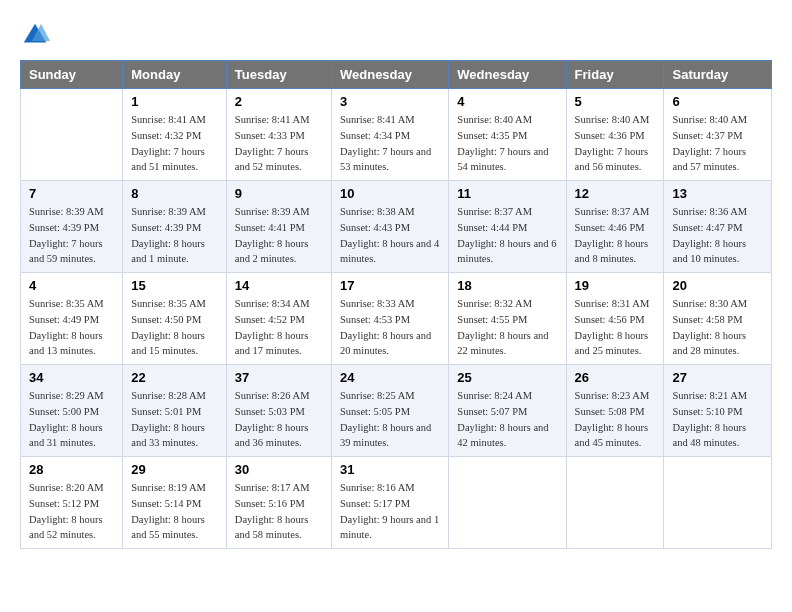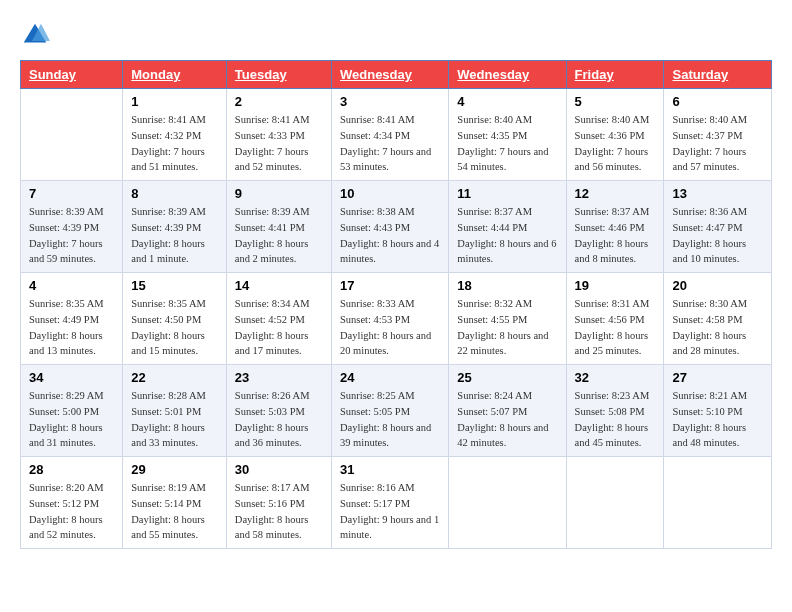--- a/index.html
+++ b/index.html
@@ -46,23 +46,22 @@
       font-size: 16px;
       font-weight: normal;
       color: #555;
     }
     table {
       width: 100%;
       border-collapse: collapse;
       font-size: 11px;
     }
     thead tr {
-      background-color: #ef4444;
+      background-color: #737373;
       color: #fff;
-      text-decoration: underline;
     }
     thead th {
       padding: 6px 8px;
       text-align: left;
       font-size: 13px;
       font-weight: bold;
       border: 1px solid #5580c0;
     }
     tbody tr {
       vertical-align: top;
@@ -259,39 +258,39 @@
   Sunrise: 8:29 AM<br>Sunset: 5:00 PM<br>Daylight: 8 hours and 31 minutes.
 </div>
         </td>
         <td>
           <span class="day-num">22</span>
 <div class="day-info">
   Sunrise: 8:28 AM<br>Sunset: 5:01 PM<br>Daylight: 8 hours and 33 minutes.
 </div>
         </td>
         <td>
-          <span class="day-num">23</span>
+          <span class="day-num">37</span>
 <div class="day-info">
   Sunrise: 8:26 AM<br>Sunset: 5:03 PM<br>Daylight: 8 hours and 36 minutes.
 </div>
         </td>
         <td>
           <span class="day-num">24</span>
 <div class="day-info">
   Sunrise: 8:25 AM<br>Sunset: 5:05 PM<br>Daylight: 8 hours and 39 minutes.
 </div>
         </td>
         <td>
           <span class="day-num">25</span>
 <div class="day-info">
   Sunrise: 8:24 AM<br>Sunset: 5:07 PM<br>Daylight: 8 hours and 42 minutes.
 </div>
         </td>
         <td>
-          <span class="day-num">32</span>
+          <span class="day-num">26</span>
 <div class="day-info">
   Sunrise: 8:23 AM<br>Sunset: 5:08 PM<br>Daylight: 8 hours and 45 minutes.
 </div>
         </td>
         <td>
           <span class="day-num">27</span>
 <div class="day-info">
   Sunrise: 8:21 AM<br>Sunset: 5:10 PM<br>Daylight: 8 hours and 48 minutes.
 </div>
         </td>

